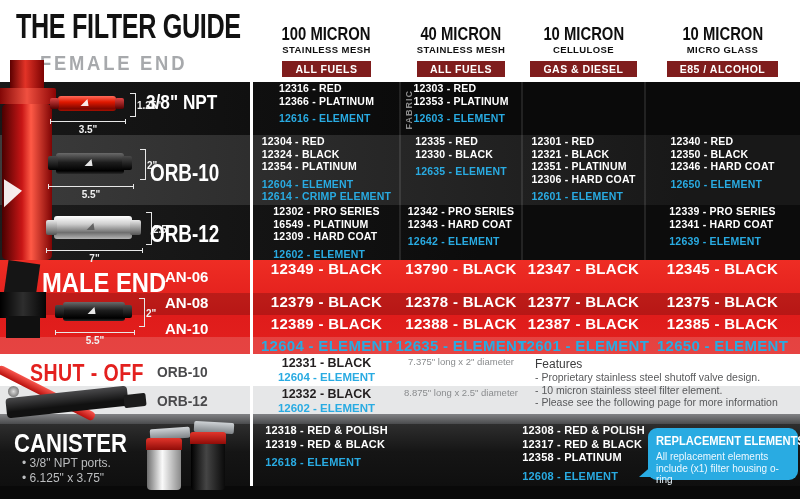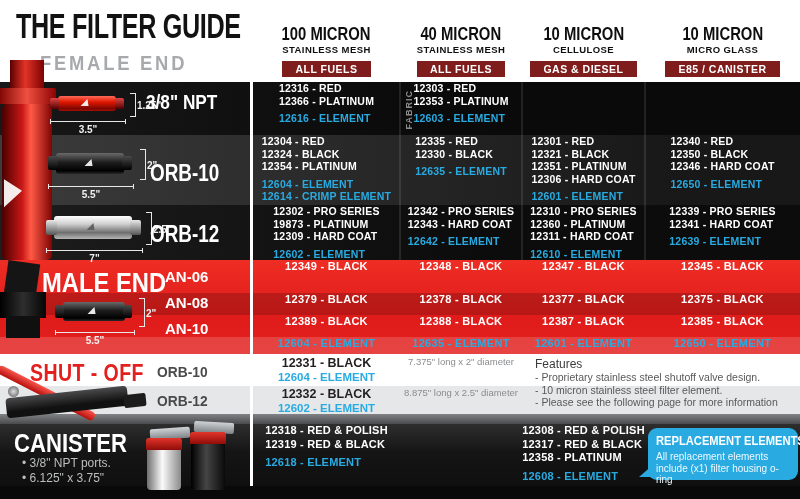--- a/index.html
+++ b/index.html
@@ -75,21 +75,21 @@
            border-bottom:14px solid transparent;border-left:18px solid rgba(255,255,255,.92);transform:skewY(-8deg)}
 
   
   .sec-male{left:0;top:260px;width:800px;height:94px;background:linear-gradient(180deg,#ee2d24,#e01c1b 60%,#e2201e)}
   .stripe-dark{left:0;right:0;top:33px;height:22px;background:rgba(0,0,0,.18)}
   .stripe-light{left:0;right:0;top:77px;height:17px;background:rgba(255,255,255,.16)}
   .male-head{left:42px;top:268px;font-size:27px;font-weight:800;color:#fff;transform:scaleX(.88);
              transform-origin:left top;white-space:nowrap;z-index:4}
   .an-lab{left:165px;font-size:15px;font-weight:700;color:#fff;z-index:4;white-space:nowrap}
   .mrow{left:0;right:0}
-  .mpn{color:#fff;font-weight:700;font-size:11px;letter-spacing:.3px;white-space:nowrap}
+  .mpn{color:#fff;font-weight:700;font-size:15px;letter-spacing:.3px;white-space:nowrap}
   .elb{color:#29ABE2}
   .mf-photo{left:0;top:262px;width:48px;height:78px;z-index:3}
   .mf-top{position:absolute;left:6px;top:0;width:32px;height:34px;background:#151515;transform:rotate(8deg)}
   .mf-hex{position:absolute;left:0;top:30px;width:46px;height:26px;background:linear-gradient(90deg,#000,#2e2e2e 50%,#050505)}
   .mf-body{position:absolute;left:6px;top:54px;width:34px;height:22px;background:#101010}
 
   
   .so-grayrow{left:0;top:386px;width:800px;height:28px;background:#E6E7E8}
   .so-head{left:30px;top:360px;font-size:23px;font-weight:800;color:#E3201E;transform:scaleX(.85);
            transform-origin:left top;letter-spacing:.5px;white-space:nowrap;z-index:6}
@@ -151,21 +151,21 @@
     <div class="badge">ALL FUELS</div>
   </div>
   <div class="abs colhead c3">
     <div class="micron">10 MICRON</div>
     <div class="media">CELLULOSE</div>
     <div class="badge">GAS &amp; DIESEL</div>
   </div>
   <div class="abs colhead c4">
     <div class="micron">10 MICRON</div>
     <div class="media">MICRO GLASS</div>
-    <div class="badge">E85 / CANISTER</div>
+    <div class="badge">E85 / ALCOHOL</div>
   </div>
 
   <div class="abs sec-female">
     <div class="abs frow row-npt">
       <div class="abs cell c1">
           <div class="cell-inner">
             <div class="pn">12316 - RED</div>
             <div class="pn">12366 - PLATINUM</div>
             <div class="elwrap">
               <div class="pn el">12616 - ELEMENT</div>
@@ -229,43 +229,33 @@
             <div class="elwrap">
               <div class="pn el">12650 - ELEMENT</div>
             </div>
           </div>
         </div>
     </div>
     <div class="abs frow row-orb12">
       <div class="abs cell c1">
           <div class="cell-inner">
             <div class="pn">12302 - PRO SERIES</div>
-            <div class="pn">19873 - PLATINUM</div>
+            <div class="pn">16549 - PLATINUM</div>
             <div class="pn">12309 - HARD COAT</div>
             <div class="elwrap">
               <div class="pn el">12602 - ELEMENT</div>
             </div>
           </div>
         </div>
       <div class="abs cell c2">
           <div class="cell-inner">
             <div class="pn">12342 - PRO SERIES</div>
             <div class="pn">12343 - HARD COAT</div>
             <div class="elwrap">
               <div class="pn el">12642 - ELEMENT</div>
-            </div>
-          </div>
-        </div>
-      <div class="abs cell c3">
-          <div class="cell-inner">
-            <div class="pn">12310 - PRO SERIES</div>
-            <div class="pn">12360 - PLATINUM</div>
-            <div class="pn">12311 - HARD COAT</div>
-            <div class="elwrap">
-              <div class="pn el">12610 - ELEMENT</div>
             </div>
           </div>
         </div>
       <div class="abs cell c4">
           <div class="cell-inner">
             <div class="pn">12339 - PRO SERIES</div>
             <div class="pn">12341 - HARD COAT</div>
             <div class="elwrap">
               <div class="pn el">12639 - ELEMENT</div>
             </div>
@@ -351,21 +341,21 @@
     <div class="dimh" style="left:0;top:34px;width:78px">
         <span>5.5"</span>
       </div>
   </div>
 
   <div class="abs mrow" style="top:260px;height:33px">
     <div class="abs cell c1">
         <span class="mpn">12349 - BLACK</span>
       </div>
     <div class="abs cell c2">
-        <span class="mpn">12348 - BLACK</span>
+        <span class="mpn">13790 - BLACK</span>
       </div>
     <div class="abs cell c3">
         <span class="mpn">12347 - BLACK</span>
       </div>
     <div class="abs cell c4">
         <span class="mpn">12345 - BLACK</span>
       </div>
   </div>
   <div class="abs mrow" style="top:293px;height:22px">
     <div class="abs cell c1">

